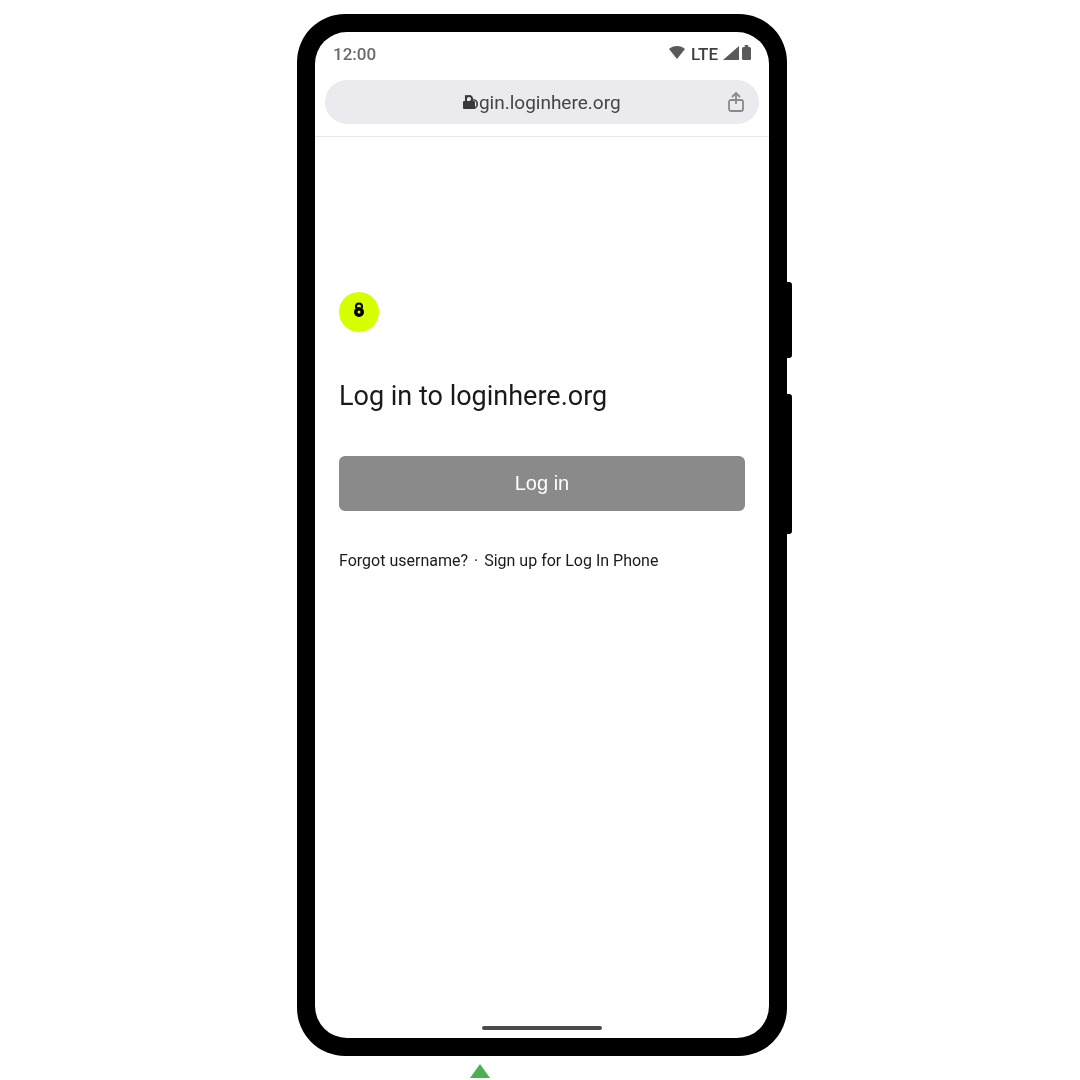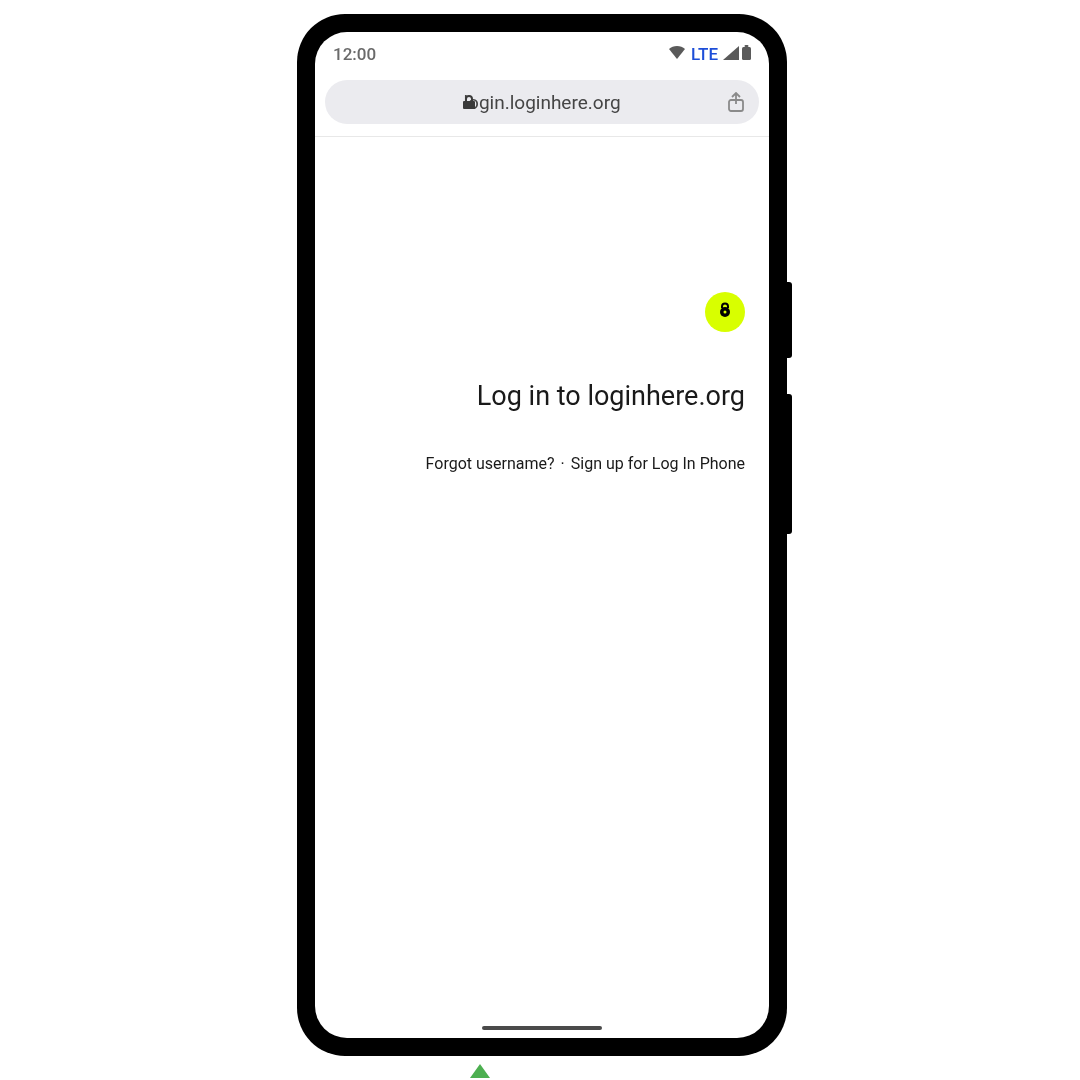--- a/index.html
+++ b/index.html
@@ -67,21 +67,21 @@
     }
     .status-right {
       display: flex;
       align-items: center;
       gap: 3px;
       color: #5a5a5a;
     }
     .status-lte {
       font-size: 17px;
       font-weight: 500;
-      color: #1d4ed8;
+      color: #404040;
       margin: 0 2px;
     }
     .address-bar-container {
       padding: 8px 10px 12px 10px;
       border-bottom: 1px solid #e8e8e8;
     }
     .address-bar {
       background: #ebebef;
       border-radius: 22px;
       height: 44px;
@@ -105,21 +105,21 @@
     .address-share {
       position: absolute;
       right: 14px;
       display: flex;
       align-items: center;
     }
     .content {
       flex: 1;
       display: flex;
       flex-direction: column;
-      align-items: flex-end;
+      align-items: flex-start;
       padding: 0 24px;
       padding-top: 155px;
     }
     .logo-circle {
       width: 40px;
       height: 40px;
       background: #d8ff00;
       border-radius: 50%;
       display: flex;
       align-items: center;
@@ -252,20 +252,21 @@
               <circle cx="7" cy="10" r="5" fill="#000"></circle>
               <circle cx="7" cy="10" r="1.5" fill="#d8ff00"></circle>
             </svg>
         </span>
       </div>
 
       <h1 class="page-title">Log in to loginhere.org</h1>
 
 
 
+      <button class="login-button">Log in</button>
 
       <div class="footer-links">
         <span class="footer-link">Forgot username?</span>
         <span class="footer-sep">·</span>
         <span class="footer-link">Sign up for Log In Phone</span>
       </div>
     </div>
 
     <div class="home-indicator"></div>
   </div>

